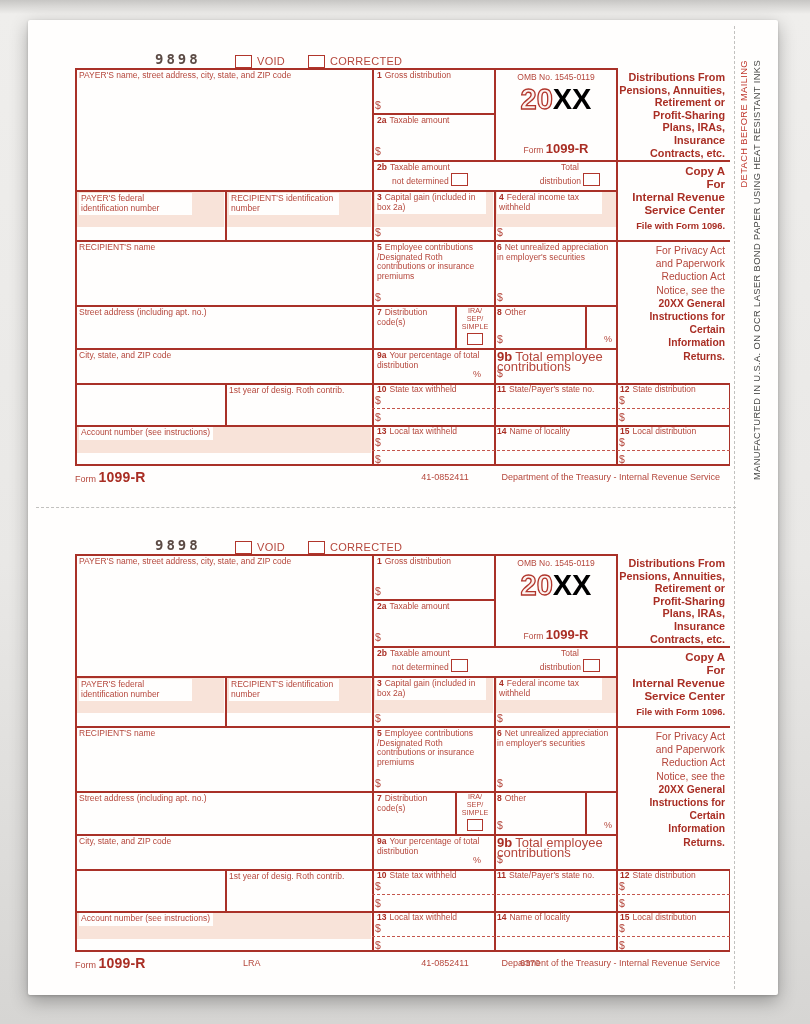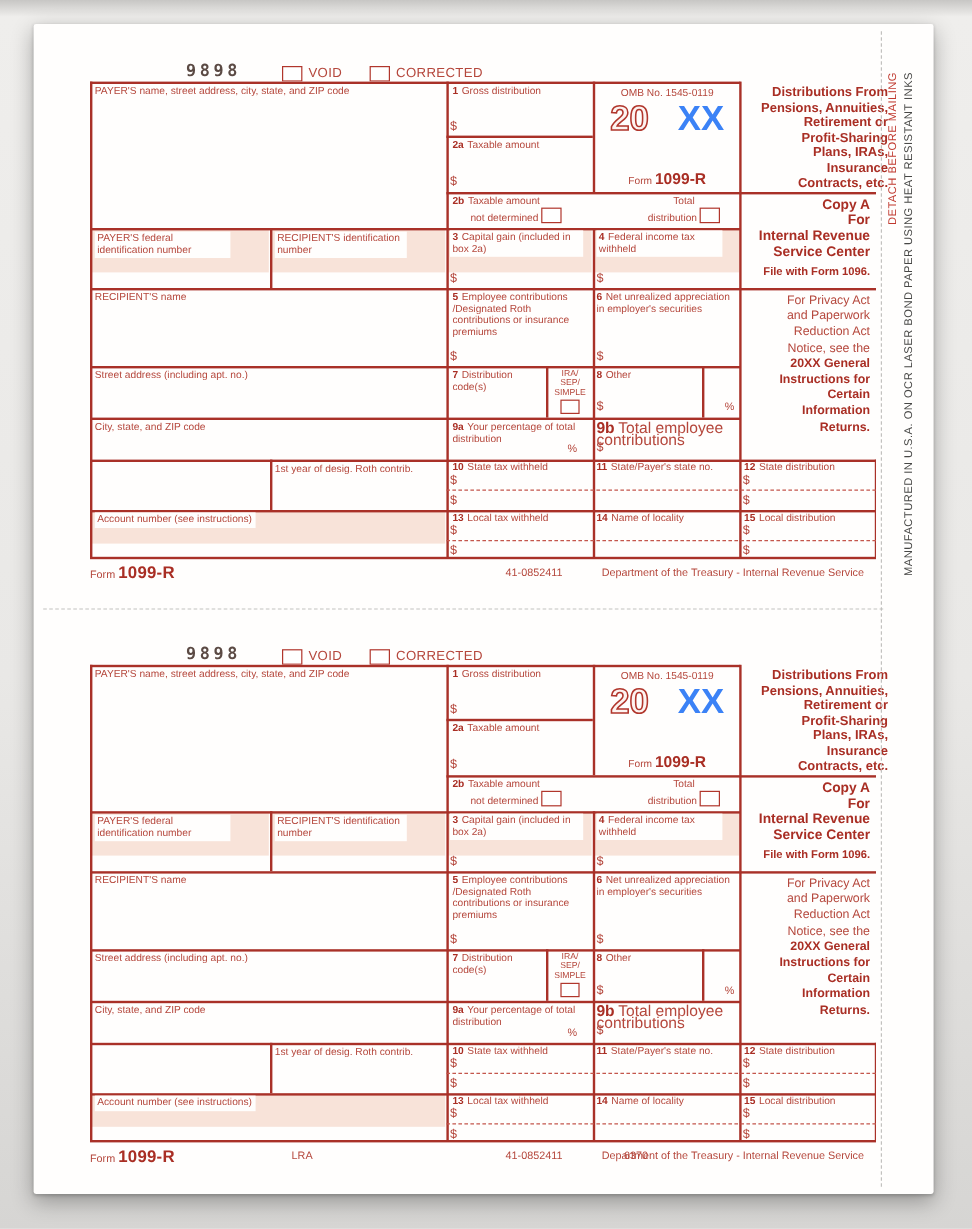--- a/index.html
+++ b/index.html
@@ -41,25 +41,25 @@
   .perf-h{position:absolute;left:8px;top:487px;width:700px;border-top:1.5px dashed #c2c1bf;}
   .perf-v{position:absolute;left:706px;top:6px;height:963px;border-left:1.5px dashed #c2c1bf;}
   .side{position:absolute;left:711px;top:40px;height:410px;display:flex;align-items:flex-start;gap:3px;}
   .vert{writing-mode:vertical-rl;transform:rotate(180deg);font-size:9.3px;letter-spacing:.4px;white-space:nowrap;}
   .detach{color:#c0392f;}
   .manu{color:#474745;}
   .omb{position:absolute;left:421px;top:0;width:120px;height:92px;text-align:center;}
   .omb-no{font-size:8.5px;color:#b5473c;margin-top:4px;}
   .year{font-size:29px;font-weight:bold;margin-top:2px;line-height:30px;}
   .y20{color:#fdf3f0;-webkit-text-stroke:1.3px #b1362c;}
-  .yxx{color:#3b82f6;padding-left:24px;}
+  .yxx{color:#000000;}
   .fline{position:absolute;bottom:4px;width:100%;font-size:8.5px;color:#b5473c;}
   .fline b{font-size:13px;color:#a92e24;}
   .rc{position:absolute;left:544px;width:106px;color:#a92e24;}
-  .rc-title{top:3px;font-weight:bold;font-size:10.8px;line-height:12.6px;margin-left:15px;}
+  .rc-title{top:3px;font-weight:bold;font-size:10.8px;line-height:12.6px;}
   .rc-copy{top:97px;font-weight:bold;font-size:11.5px;line-height:13px;}
   .rc-file{top:153px;font-weight:bold;font-size:9.3px;}
   .rc-priv{top:176px;font-size:10.3px;line-height:13.2px;color:#b5473c;}
   .rc-priv .bold{font-weight:bold;color:#a92e24;}
   .ira{position:absolute;left:381px;top:239px;width:38px;text-align:center;
        font-size:7.2px;line-height:8px;color:#b5473c;}
   .sm{font-size:13px;}
   .pc{position:absolute;font-size:9px;color:#b5473c;}
 </style>
 </head>

